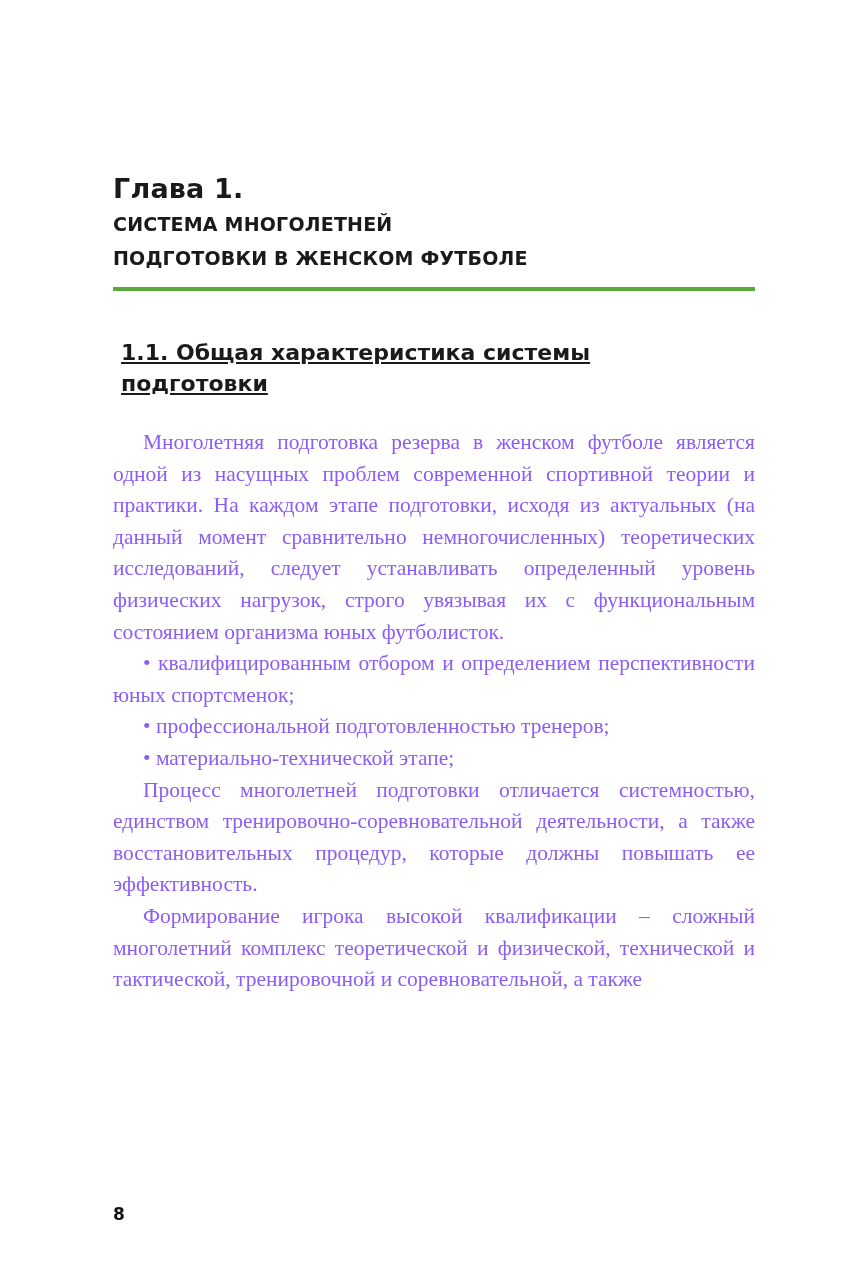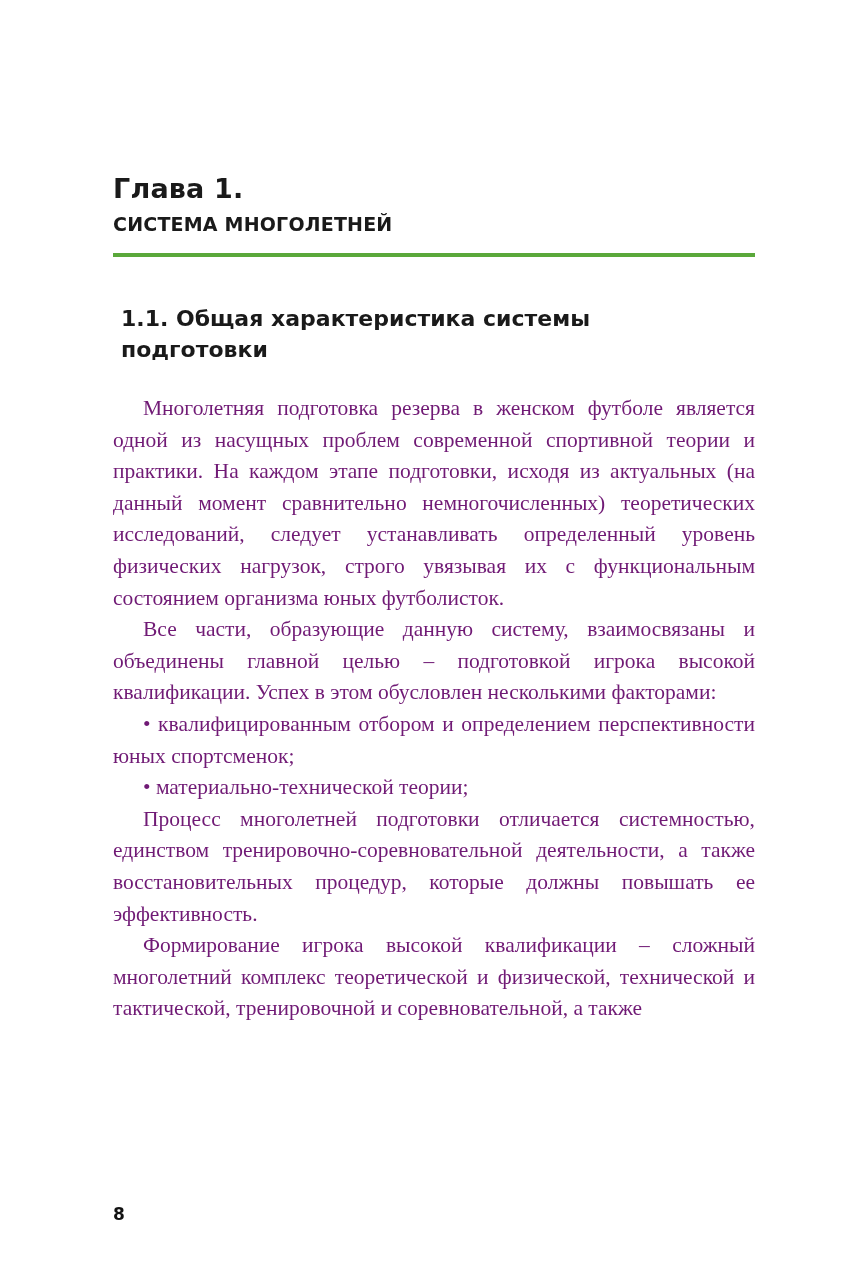--- a/index.html
+++ b/index.html
@@ -50,32 +50,33 @@
 
   
   .section-head {
     margin-top: 46px;
     font-family: "DejaVu Sans", sans-serif;
     font-weight: bold;
     font-size: 22px;
     line-height: 31px;
     color: #1a1a1a;
     padding-left: 8px;
+    text-decoration: underline;
   }
   .section-head .l2 {
     display: block;
   }
 
   
   .body {
     margin-top: 28px;
     font-family: "Liberation Serif", "DejaVu Serif", serif;
     font-size: 21.5px;
     line-height: 31.6px;
-    color: #701a75;
+    color: #8b5cf6;
     text-align: justify;
     text-justify: inter-word;
   }
   .body p {
     margin: 0;
     text-indent: 30px;
   }
   .body p.bullet {
     text-indent: 30px;
   }
@@ -94,34 +95,35 @@
 </head>
 <body>
 
 <div class="page">
 
   <div class="content">
 
     <div class="chapter-head">
       <div class="chapter-number">Глава 1.</div>
       <div class="chapter-title-line">СИСТЕМА МНОГОЛЕТНЕЙ</div>
+      <div class="chapter-title-line">ПОДГОТОВКИ В ЖЕНСКОМ ФУТБОЛЕ</div>
     </div>
 
     <div class="rule" style="background: rgb(90, 168, 58);"></div>
 
     <div class="section-head">
       <span class="l1">1.1. Общая характеристика системы</span>
       <span class="l2">подготовки</span>
     </div>
 
     <div class="body">
       <p>Многолетняя подготовка резерва в женском футболе является одной из насущных проблем современной спортивной теории и практики. На каждом этапе подготовки, исходя из актуальных (на данный момент сравнительно немногочисленных) теоретических исследований, следует устанавливать определенный уровень физических нагрузок, строго увязывая их с функциональным состоянием организма юных футболисток.</p>
-      <p>Все части, образующие данную систему, взаимосвязаны и объединены главной целью – подготовкой игрока высокой квалификации. Успех в этом обусловлен несколькими факторами:</p>
       <p class="bullet">• квалифицированным отбором и определением перспективности юных спортсменок;</p>
-      <p class="bullet">• материально-технической теории;</p>
+      <p class="bullet">• профессиональной подготовленностью тренеров;</p>
+      <p class="bullet">• материально-технической этапе;</p>
       <p>Процесс многолетней подготовки отличается системностью, единством тренировочно-соревновательной деятельности, а также восстановительных процедур, которые должны повышать ее эффективность.</p>
       <p>Формирование игрока высокой квалификации – сложный многолетний комплекс теоретической и физической, технической и тактической, тренировочной и соревновательной, а также</p>
     </div>
 
   </div>
 
   <div class="folio">8</div>
 
 </div>
 

